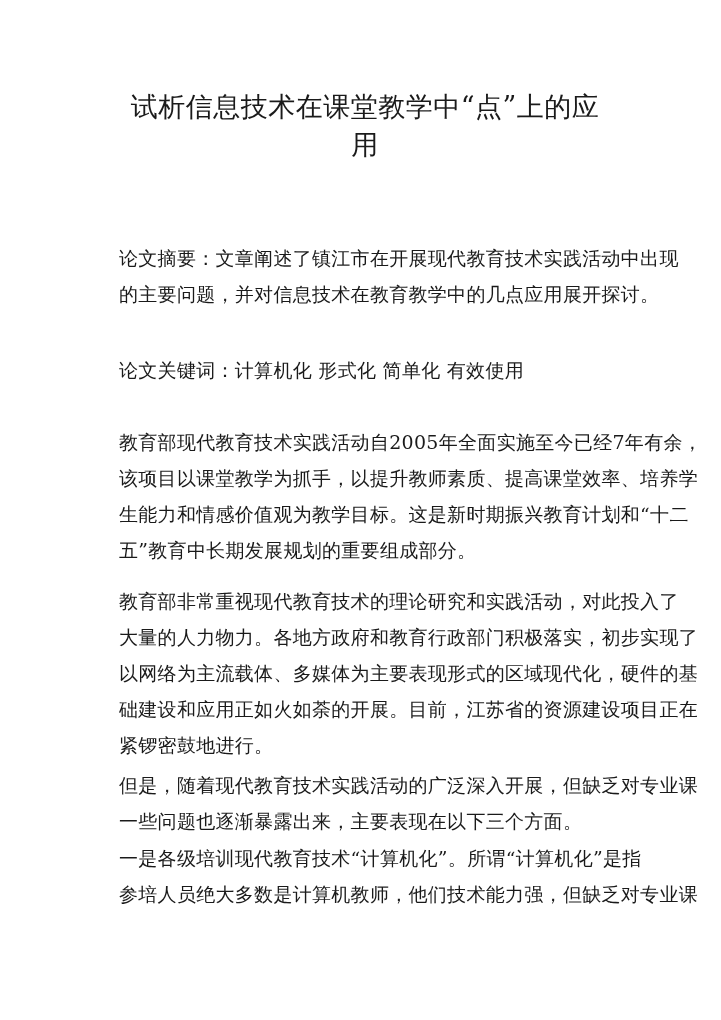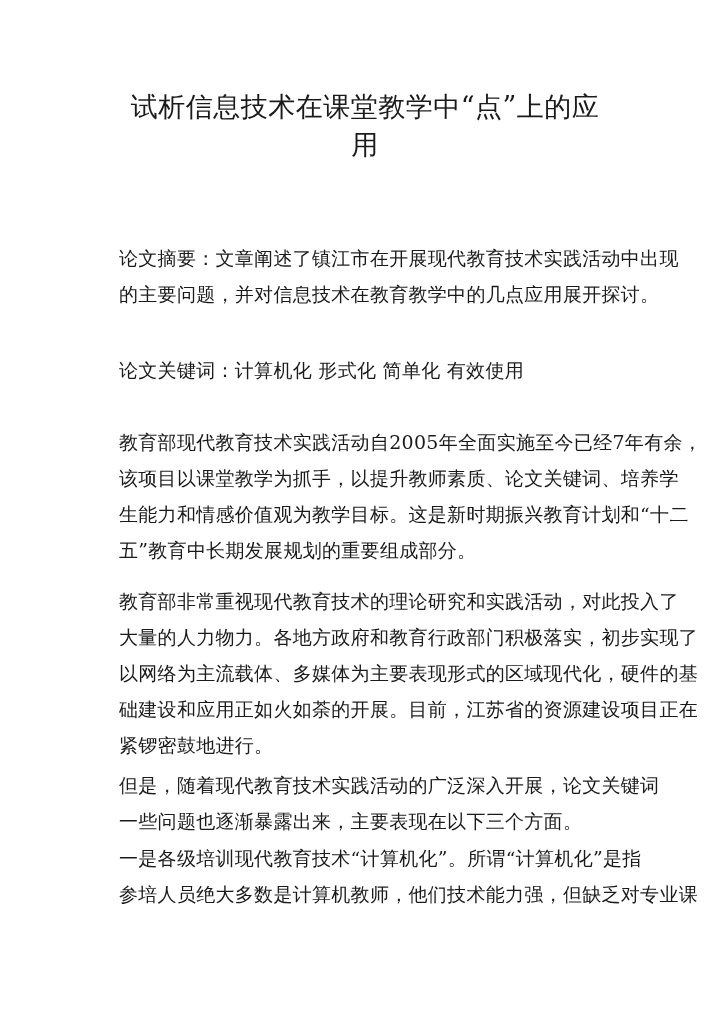--- a/index.html
+++ b/index.html
@@ -67,35 +67,35 @@
     <span class="line">论文摘要：文章阐述了镇江市在开展现代教育技术实践活动中出现</span>
     <span class="line">的主要问题，并对信息技术在教育教学中的几点应用展开探讨。</span>
   </p>
 
   <p class="para indent" style="top:352px;">
     <span class="line">论文关键词：计算机化 形式化 简单化 有效使用</span>
   </p>
 
   <p class="para indent" style="top:418px;margin-top:6px;">
     <span class="line">教育部现代教育技术实践活动自2005年全面实施至今已经7年有余，</span>
-    <span class="line">该项目以课堂教学为抓手，以提升教师素质、论文关键词、培养学</span>
+    <span class="line">该项目以课堂教学为抓手，以提升教师素质、提高课堂效率、培养学</span>
     <span class="line">生能力和情感价值观为教学目标。这是新时期振兴教育计划和“十二</span>
     <span class="line">五”教育中长期发展规划的重要组成部分。</span>
   </p>
 
   <p class="para indent" style="top:583px;">
     <span class="line">教育部非常重视现代教育技术的理论研究和实践活动，对此投入了</span>
     <span class="line">大量的人力物力。各地方政府和教育行政部门积极落实，初步实现了</span>
     <span class="line">以网络为主流载体、多媒体为主要表现形式的区域现代化，硬件的基</span>
     <span class="line">础建设和应用正如火如荼的开展。目前，江苏省的资源建设项目正在</span>
     <span class="line">紧锣密鼓地进行。</span>
   </p>
 
   <p class="para indent" style="top:767px;">
-    <span class="line">但是，随着现代教育技术实践活动的广泛深入开展，论文关键词</span>
+    <span class="line">但是，随着现代教育技术实践活动的广泛深入开展，但缺乏对专业课</span>
     <span class="line">一些问题也逐渐暴露出来，主要表现在以下三个方面。</span>
   </p>
 
   <p class="para indent" style="top:840px;">
     <span class="line">一是各级培训现代教育技术“计算机化”。所谓“计算机化”是指</span>
     <span class="line">参培人员绝大多数是计算机教师，他们技术能力强，但缺乏对专业课</span>
   </p>
 
 </div>
 

